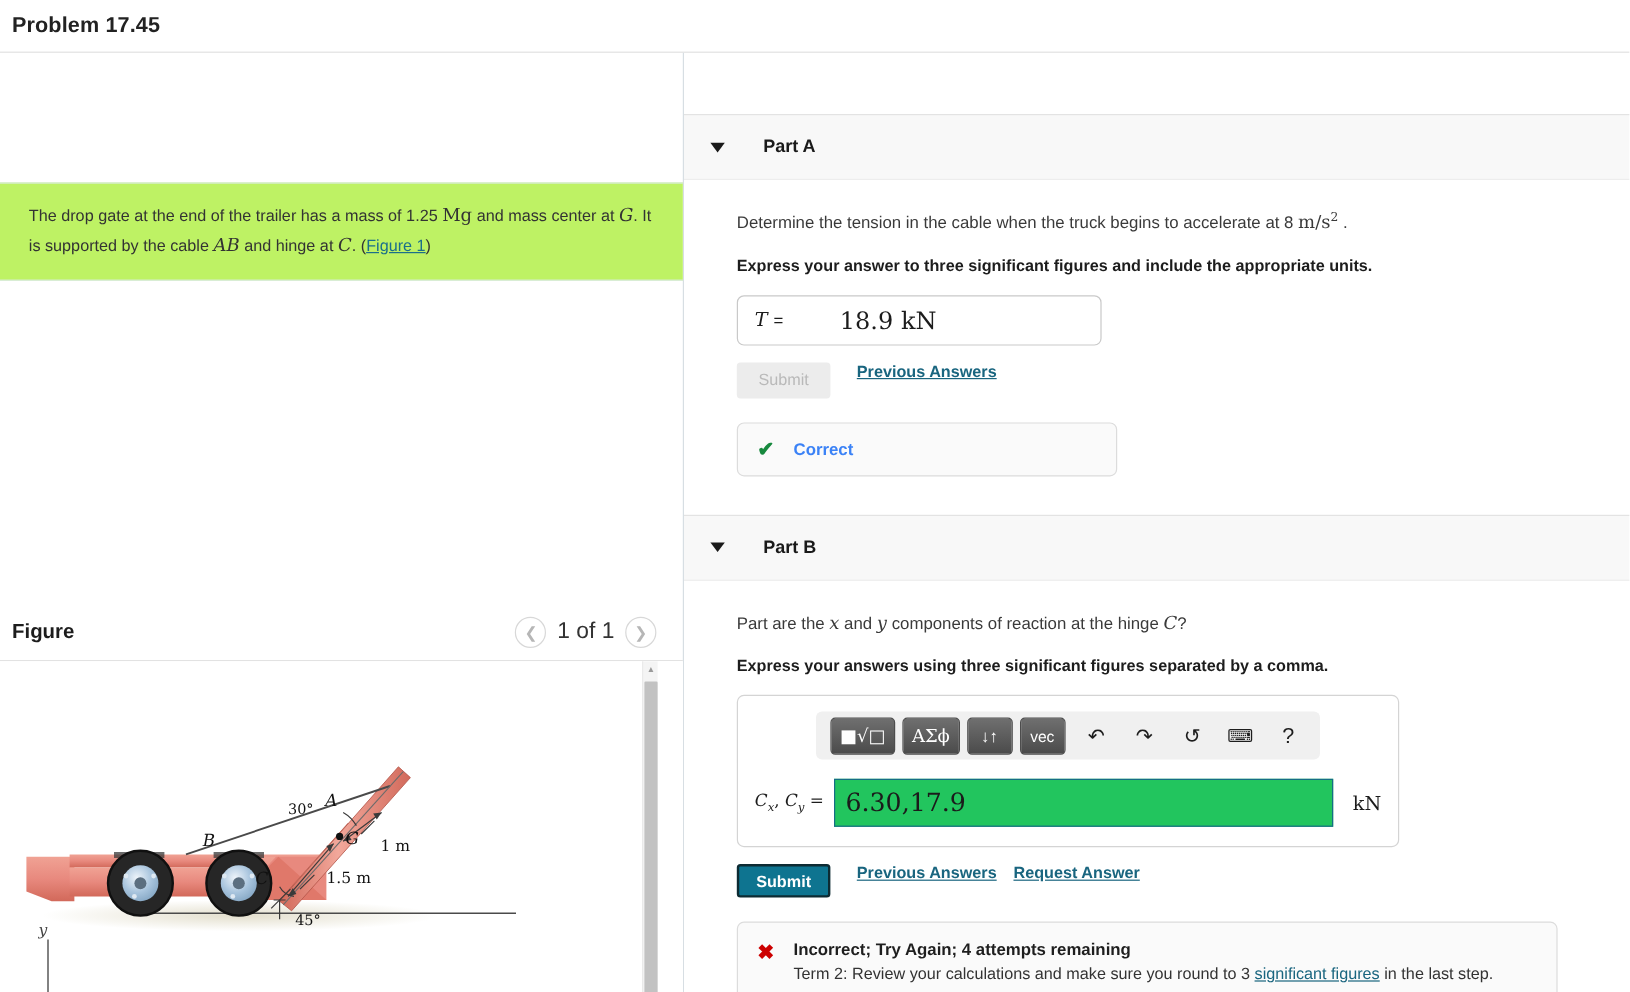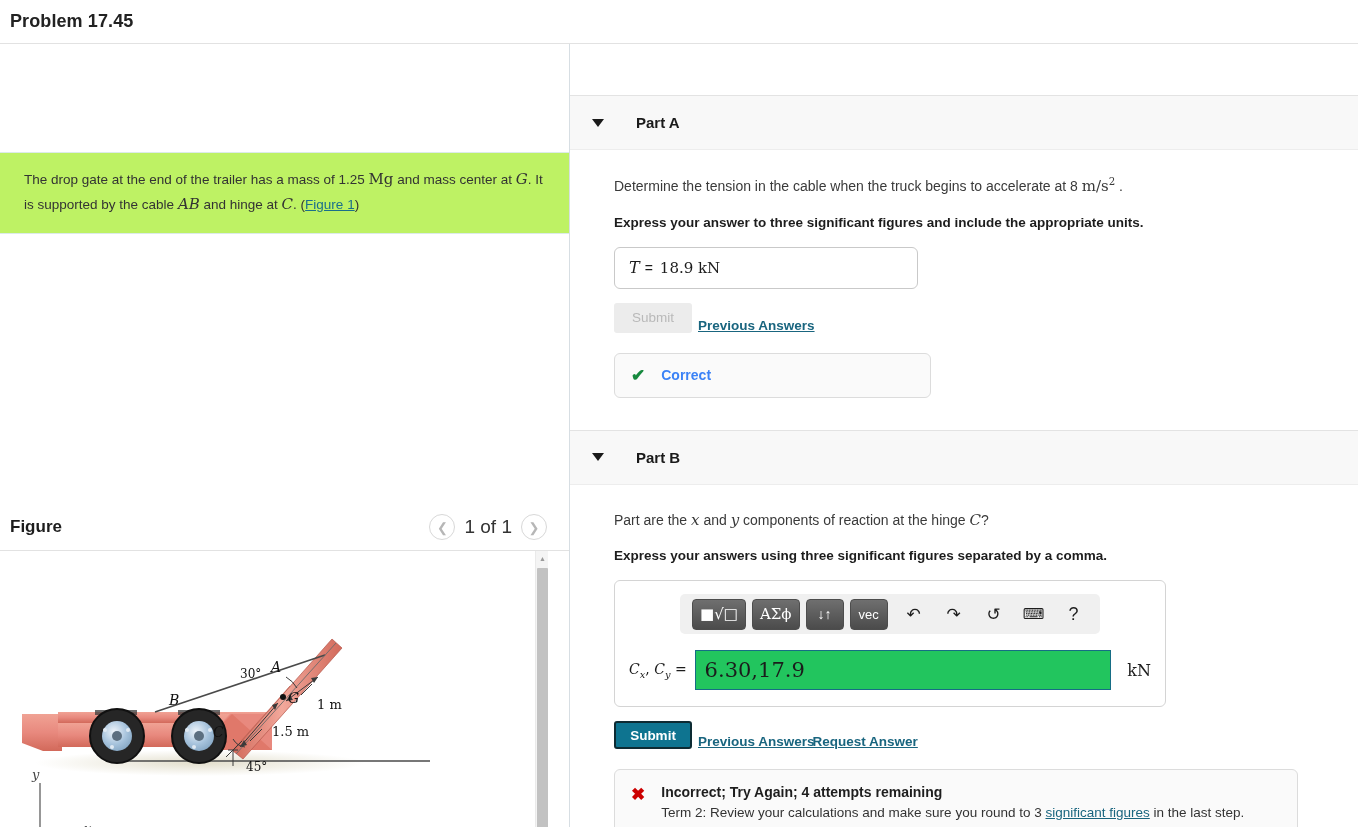--- a/index.html
+++ b/index.html
@@ -122,23 +122,23 @@
 
   
   .ansbox-a {
     width: 304px; height: 42px;
     border: 1px solid #c9c9c9; border-radius: 6px;
     display: flex; align-items: center;
     padding-left: 14px; background: #fff;
   }
   .ansbox-a .lbl { font-family: "DejaVu Serif", serif; font-style: italic; font-size: 16px; color: #1c1c1c; }
   .ansbox-a .eq { margin: 0 7px 0 5px; font-size: 14px; color: #1c1c1c; }
-  .ansbox-a .val { font-family: "DejaVu Serif", serif; font-size: 15px; color: #1c1c1c; }
-
-  .btn-row { display: flex; align-items: flex-end; margin-top: 14px; gap: 6px; }
+  .ansbox-a .val { font-family: "DejaVu Serif", serif; font-size: 20px; color: #1c1c1c; margin-left: 40px; }
+
+  .btn-row { display: flex; align-items: flex-start; margin-top: 14px; gap: 22px; }
   .btn-submit-disabled {
     background: #ececec; color: #b9b9b9;
     border: none; border-radius: 3px;
     width: 78px; height: 30px;
     font-size: 13.5px; font-family: "Liberation Sans", sans-serif;
     cursor: default;
   }
   .btn-submit-active {
     background: #0e7490; color: #ffffff;
     border: 2px solid #0d2b33; border-radius: 3px;

